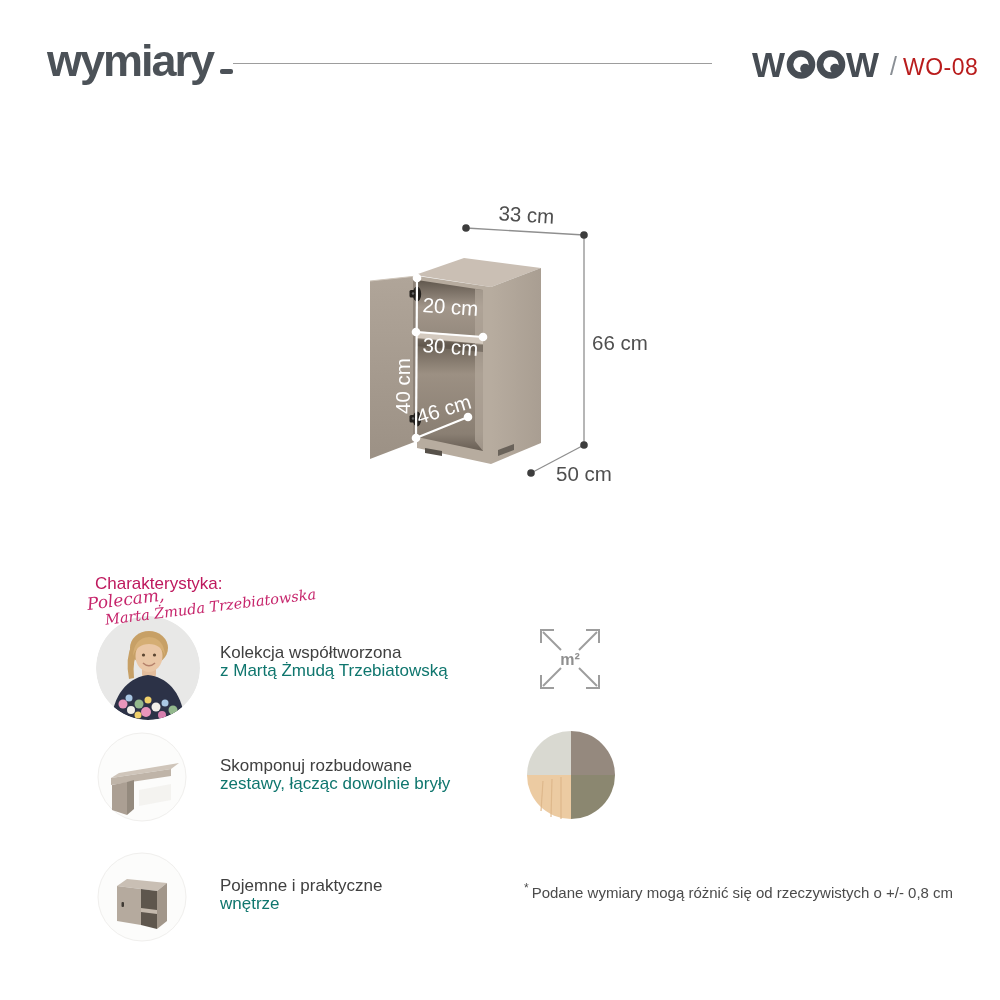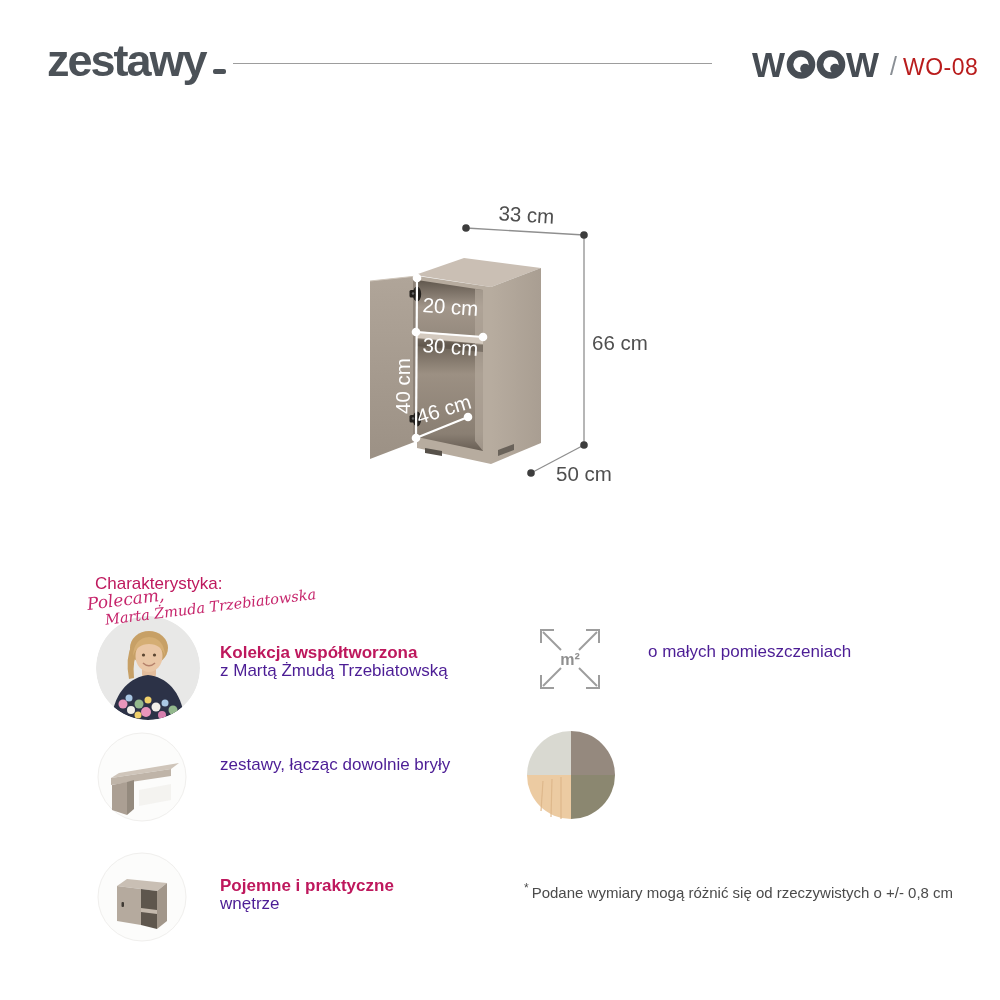--- a/index.html
+++ b/index.html
@@ -16,41 +16,41 @@
   .woow-slash{font-size:25px;font-weight:400;color:#8a8f95;margin:0 6px 4px 10px;}
   .woow-model{font-size:23px;font-weight:400;color:#b91c1c;letter-spacing:.5px;margin-bottom:4px;}
 
   
   .diagram{position:absolute;left:330px;top:190px;}
   .dim-label{fill:#4f4f4f;font-size:20.5px;font-family:"Liberation Sans",sans-serif;}
   .dim-white{fill:#ffffff;font-size:20.5px;font-weight:500;font-family:"Liberation Sans",sans-serif;}
 
   
   .charakterystyka{position:absolute;left:95px;top:574px;font-size:17px;color:#be185d;}
-  .feat-title{font-size:17px;font-weight:700;color:#be185d;line-height:19px;}
-  .feat-sub{font-size:17px;font-weight:400;color:#4c1d95;line-height:18.5px;}
+  .feat-title{font-size:17px;font-weight:400;color:#404040;line-height:19px;}
+  .feat-sub{font-size:17px;font-weight:400;color:#0f766e;line-height:18.5px;}
   .feat-text{position:absolute;}
   .icon-abs{position:absolute;text-align:right;}
   .avatar{border-radius:50%;overflow:hidden;}
   .signature{position:absolute;left:86px;top:596px;width:250px;color:#c6246b;
              font-family:"DejaVu Serif",serif;font-style:italic;
              transform:rotate(-7deg);transform-origin:left top;z-index:3;line-height:17px;}
   .sig-1{font-size:17px;}
   .sig-2{font-size:14.5px;margin-left:16px;margin-top:1px;}
 
   .footnote{position:absolute;left:524px;top:881px;font-size:15px;color:#4b4b4b;}
   .footnote sup{font-size:12px;margin-right:3px;}
 </style>
 </head>
 <body>
 
 <div class="page">
 
   <div class="brand">
-    <span>zestawy</span><span class="brand-dash"></span>
+    <span>wymiary</span><span class="brand-dash"></span>
   </div>
 
   <div class="header-line"></div>
 
   <div class="woow-wrap">
     <svg width="128" height="39" viewBox="0 0 128 39">
       <text x="0" y="31" font-size="35" font-weight="700" fill="#474d54">W</text>
       <g>
         <circle cx="49" cy="18.5" r="11" fill="none" stroke="#474d54" stroke-width="6.6"></circle>
         <circle cx="53.2" cy="22.8" r="5" fill="#474d54"></circle>
@@ -199,34 +199,34 @@
           <path d="M61 7 L43 25"></path>
         <path d="M5 50 V63 H18"></path>
           <path d="M7 61 L25 43"></path>
         <path d="M63 50 V63 H50"></path>
           <path d="M61 61 L43 43"></path>
       </g>
       <text x="34" y="40" text-anchor="middle" font-size="16" font-weight="600" fill="#8f8f8f">m²</text>
     </svg>
   </div>
   <div class="feat-text" style="left:648px;top:643px;">
-    <div class="feat-sub">o małych pomieszczeniach</div>
   </div>
 
   <div class="icon-abs" style="left:97px;top:732px;">
     <svg width="90" height="90" viewBox="0 0 90 90">
       <circle cx="45" cy="45" r="44" fill="#fcfcfb" stroke="#f0efed" stroke-width="1"></circle>
       <polygon points="14,46 22,41 82,31 74,37" fill="#cfc5ba"></polygon>
       <polygon points="14,46 74,37 74,44 14,53" fill="#bfb4a8"></polygon>
       <polygon points="15,53 30,50 30,83 15,78" fill="#ab9f93"></polygon>
       <polygon points="30,50 37,48 37,77 30,83" fill="#948a7e"></polygon>
       <polygon points="42,58 74,52 74,68 42,74" fill="#efede9" opacity="0.6"></polygon>
     </svg>
   </div>
   <div class="feat-text" style="left:220px;top:756px;">
+    <div class="feat-title">Skomponuj rozbudowane</div>
     <div class="feat-sub">zestawy, łącząc dowolnie bryły</div>
   </div>
 
   <div class="icon-abs" style="left:525px;top:729px;">
     <svg width="92" height="92" viewBox="0 0 92 92">
       <path d="M46,46 L46,2 A44,44 0 0 0 2,46 Z" fill="#d9d9d1"></path>
       <path d="M46,46 L90,46 A44,44 0 0 0 46,2 Z" fill="#95897e"></path>
       <path d="M46,46 L46,90 A44,44 0 0 0 90,46 Z" fill="#8b8770"></path>
       <path d="M46,46 L2,46 A44,44 0 0 0 46,90 Z" fill="#eccba2"></path>
       <g stroke="#ddb689" stroke-width="1.2" opacity="0.9">

